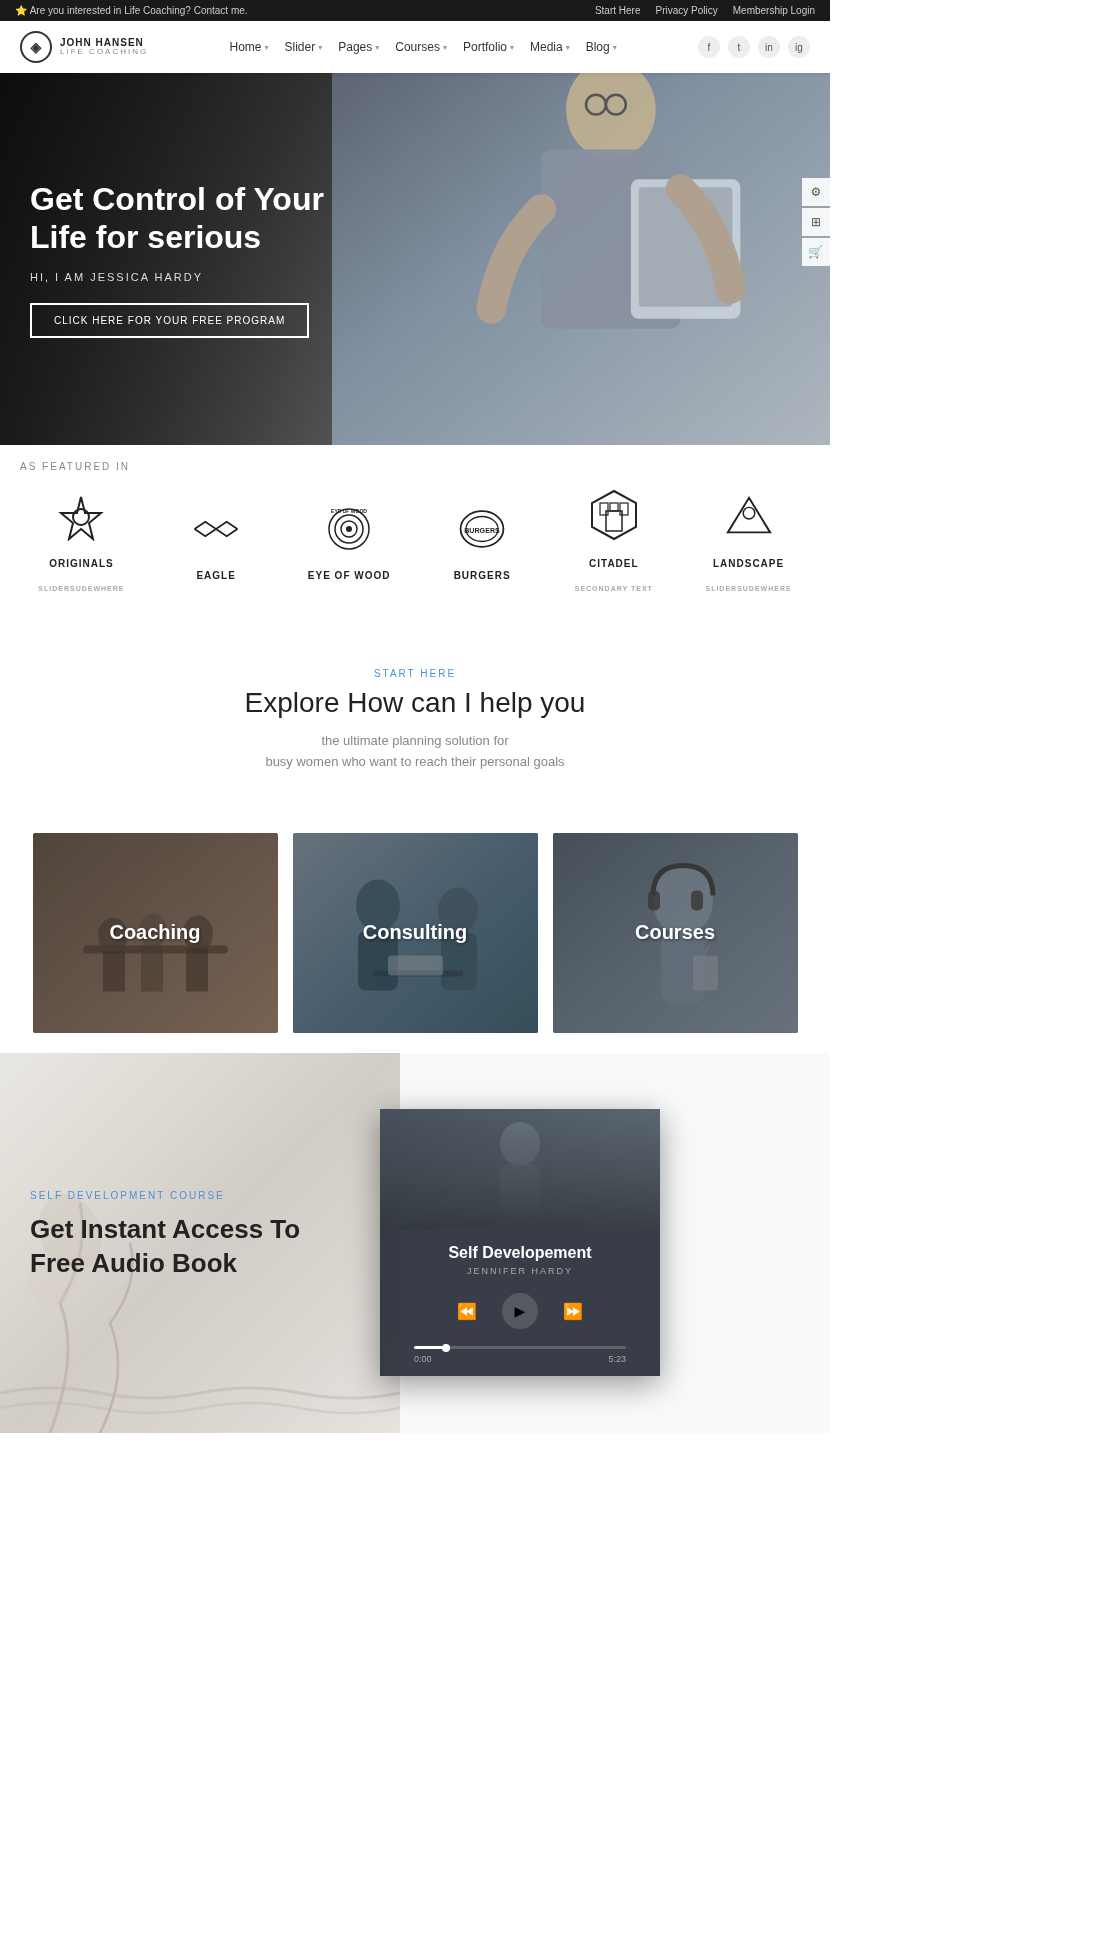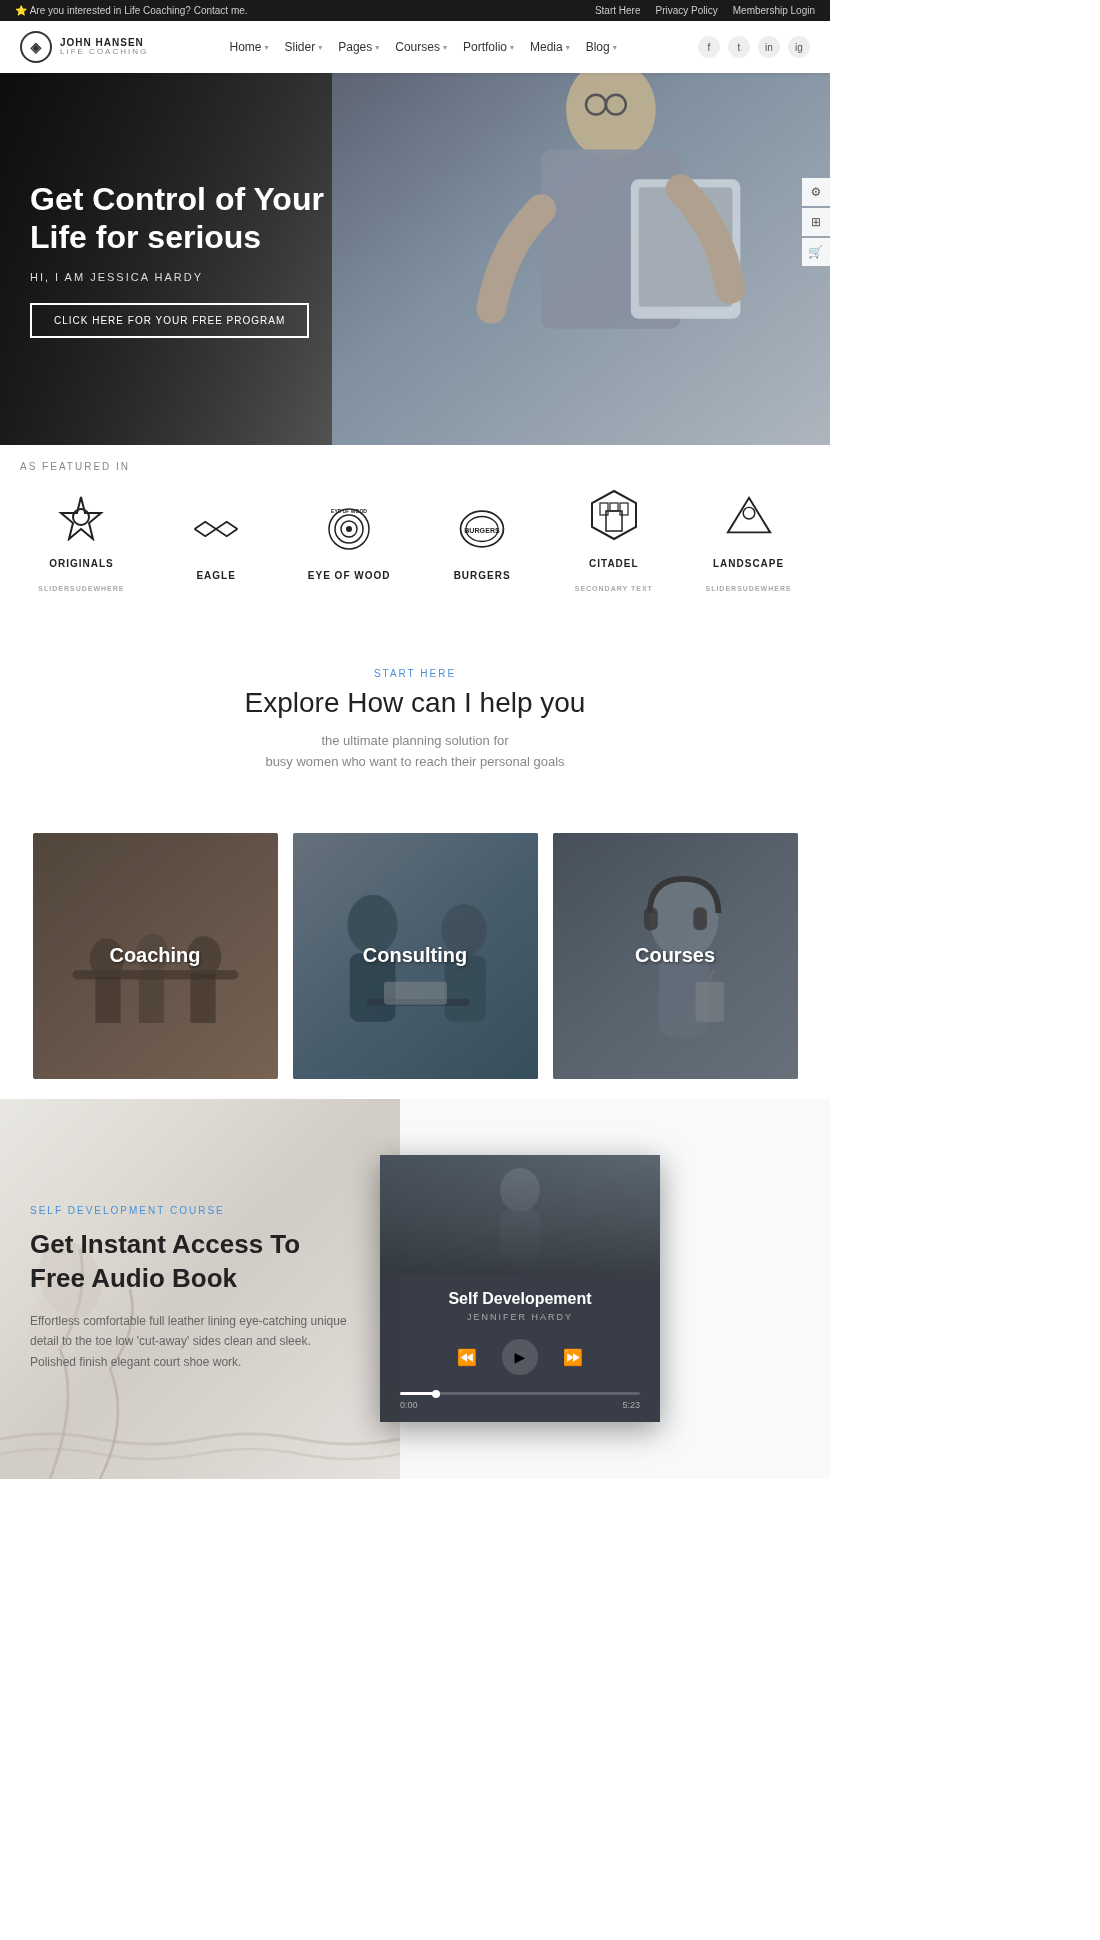--- a/index.html
+++ b/index.html
@@ -134,21 +134,21 @@
     .section-label { font-size: 10px; color: #4a90d9; letter-spacing: 2px; margin-bottom: 8px; }
     .section-title { font-size: 28px; color: #222; font-weight: normal; margin-bottom: 12px; }
     .section-desc { font-size: 13px; color: #888; line-height: 1.6; }
 
     
     .cards-row {
       display: flex; gap: 15px; padding: 20px;
       justify-content: center;
     }
     .card {
-      flex: 1; max-width: 245px; height: 246px;
+      flex: 1; max-width: 245px; height: 200px;
       position: relative; overflow: hidden;
       border-radius: 2px; cursor: pointer;
     }
     .card-bg {
       position: absolute; inset: 0;
       background-size: cover; background-position: center;
     }
     .card-overlay {
       position: absolute; inset: 0;
       background: rgba(0,0,0,0.35);
@@ -240,21 +240,21 @@
       color: #fff; font-size: 16px; cursor: pointer;
       background: none; border: none; padding: 0;
     }
     .audio-play-btn {
       width: 36px; height: 36px;
       background: rgba(255,255,255,0.15);
       border-radius: 50%;
       display: flex; align-items: center; justify-content: center;
       font-size: 14px; cursor: pointer;
     }
-    .audio-progress-wrap { padding: 5px 20px 12px; }
+    .audio-progress-wrap { padding: 5px 34px 12px; }
     .audio-progress-bar {
       height: 3px; background: rgba(255,255,255,0.2);
       border-radius: 2px; position: relative; margin-bottom: 5px;
     }
     .audio-progress-fill {
       height: 100%; width: 15%;
       background: #fff; border-radius: 2px;
       position: relative;
     }
     .audio-progress-dot {
@@ -560,21 +560,20 @@
       <path d="M100 380 Q130 320 110 270 Q140 230 130 190" stroke="#9a8878" stroke-width="2.5" fill="none"></path>
 
       <path d="M0 340 Q50 330 100 340 Q150 350 200 340 Q250 330 300 340 Q350 350 400 340" stroke="#8a7868" stroke-width="3" fill="none" opacity="0.4"></path>
       <path d="M0 355 Q50 345 100 355 Q150 365 200 355 Q250 345 300 355 Q350 365 400 355" stroke="#8a7868" stroke-width="2.5" fill="none" opacity="0.3"></path>
     </svg>
   </div>
 
   <div class="self-dev-content">
     <span class="self-dev-badge">SELF DEVELOPMENT COURSE</span>
     <h2 class="self-dev-title">Get Instant Access To Free Audio Book</h2>
-    <p class="self-dev-desc">Effortless comfortable full leather lining eye-catching unique detail to the toe low 'cut-away' sides clean and sleek. Polished finish elegant court shoe work.</p>
   </div>
 
   <div class="audio-player-wrap">
     <div class="audio-player">
       <div class="audio-thumb">
         <svg width="100%" height="120" viewBox="0 0 280 120" preserveAspectRatio="xMidYMid slice" xmlns="http://www.w3.org/2000/svg">
           <defs>
             <linearGradient id="audioThumb" x1="0%" y1="0%" x2="100%" y2="100%">
               <stop offset="0%" style="stop-color:#6a7888"></stop>
               <stop offset="50%" style="stop-color:#8898a8"></stop>

